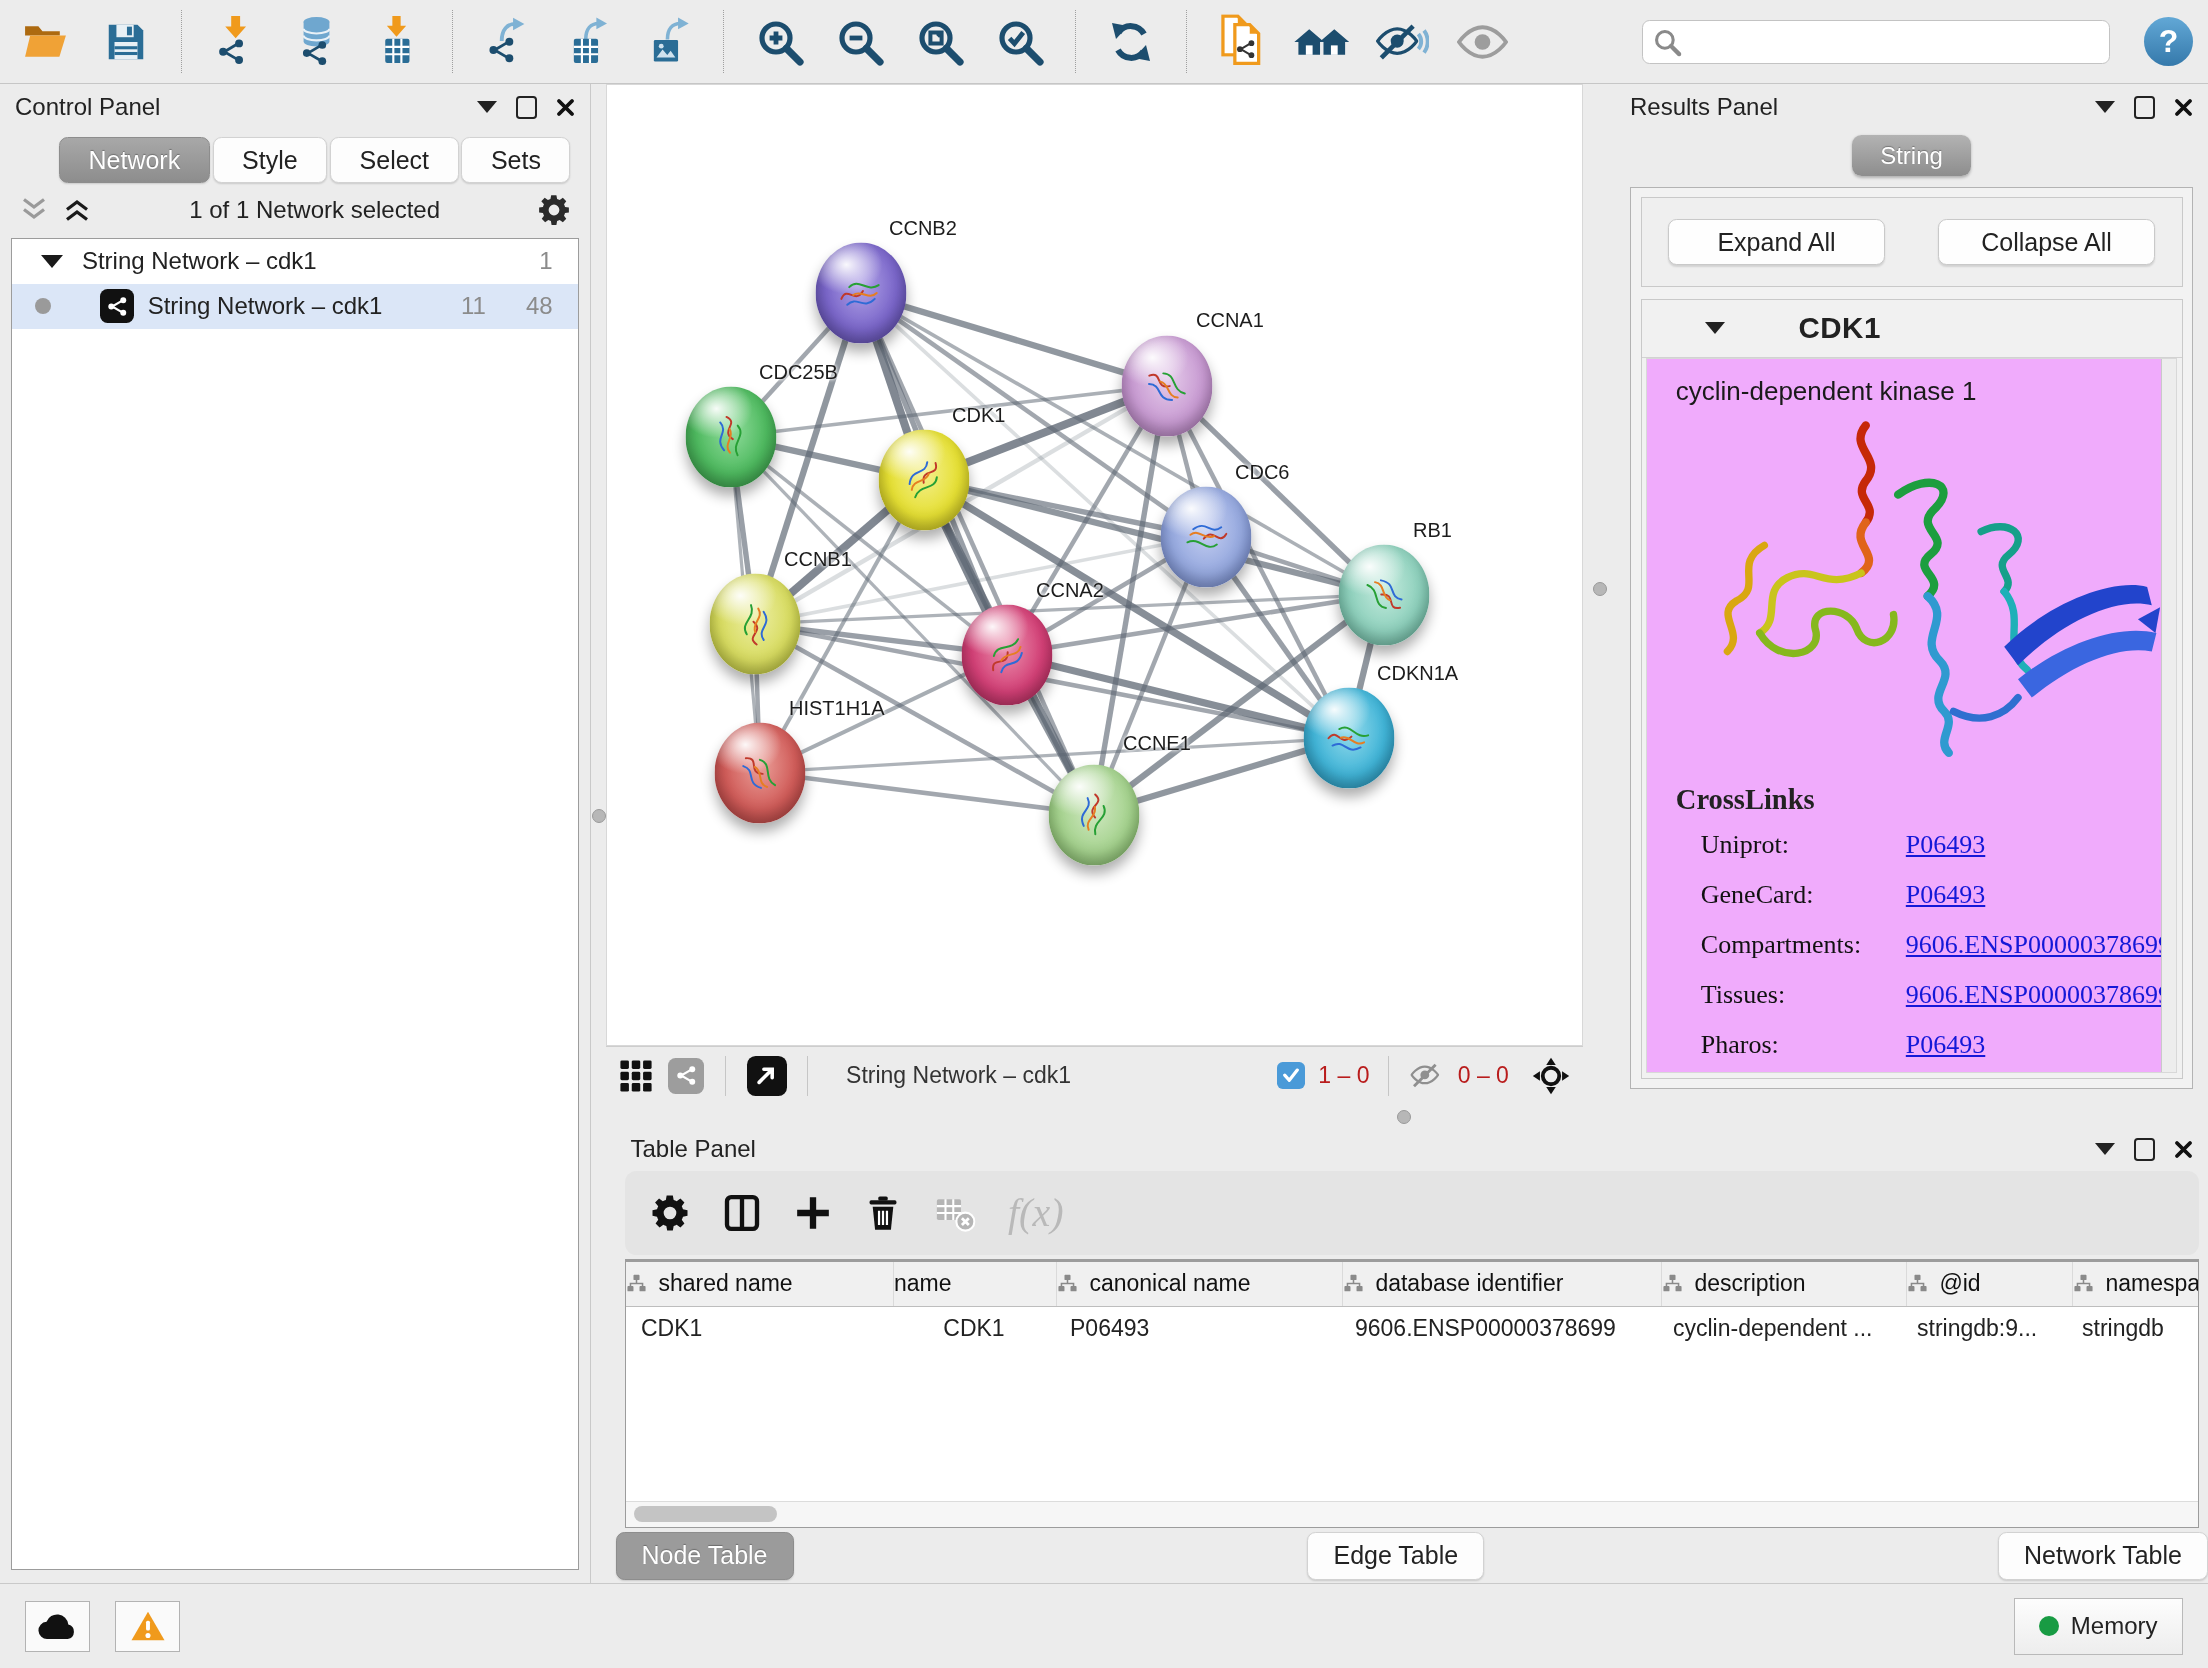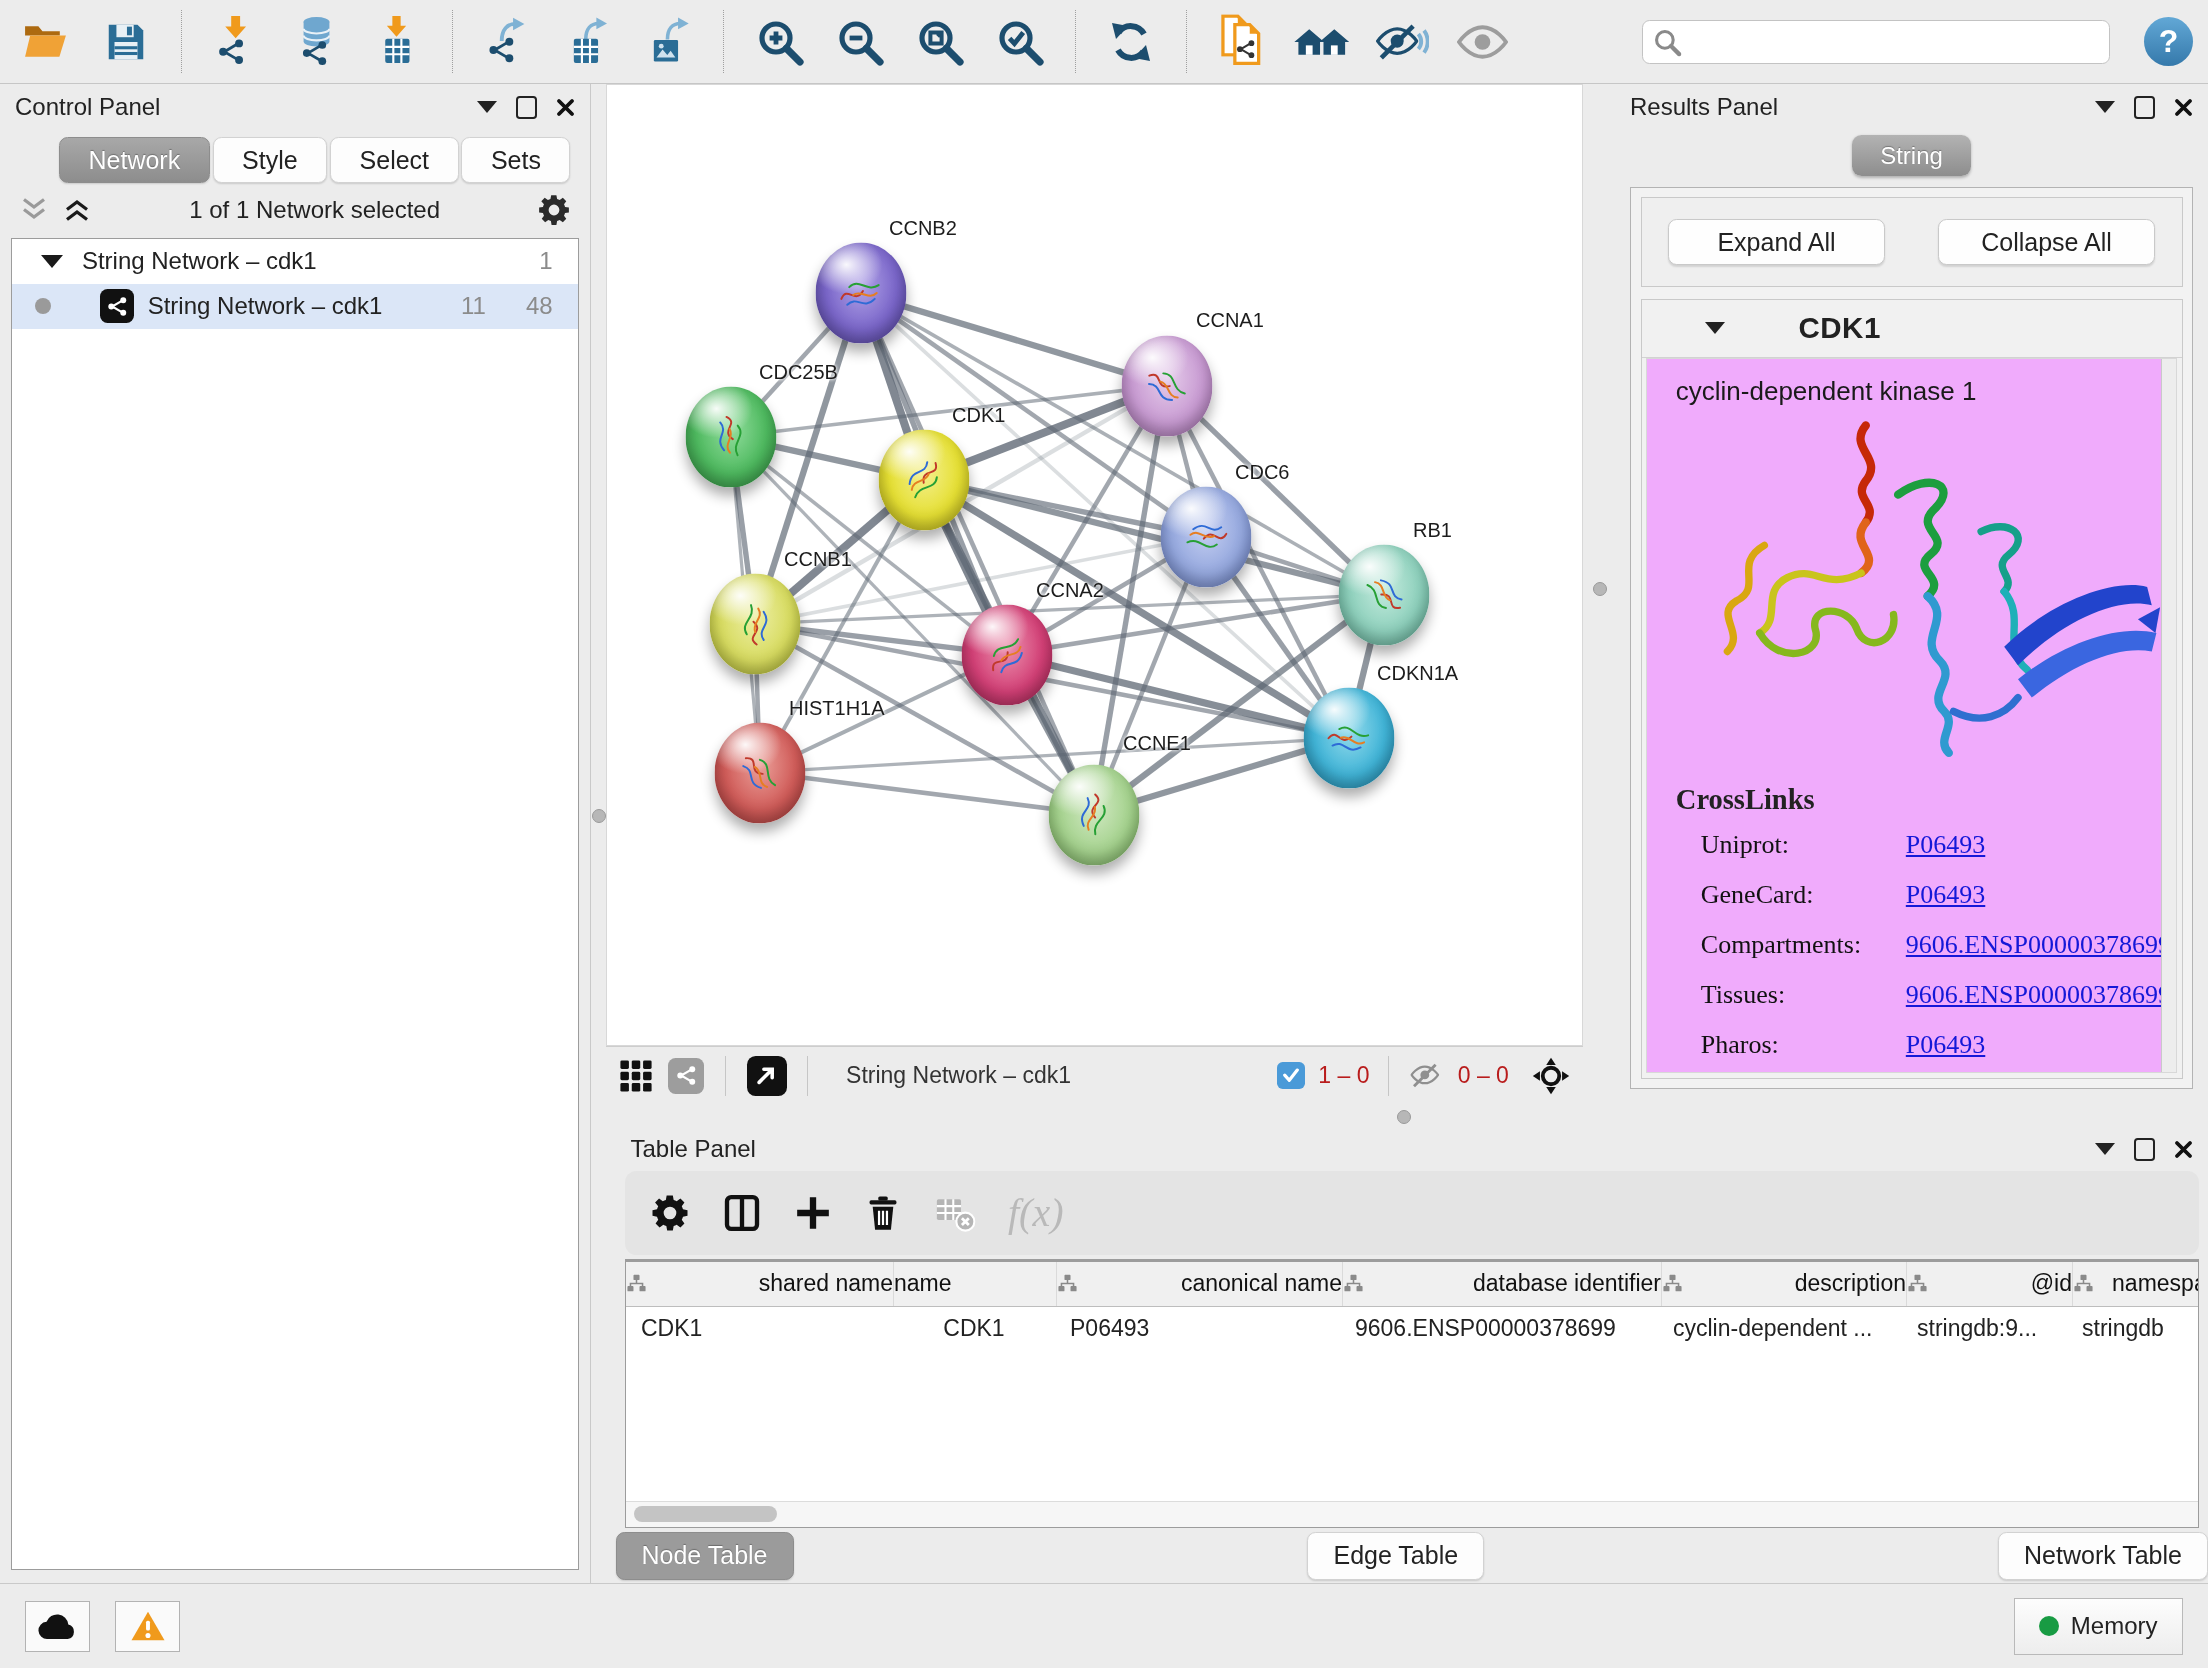--- a/index.html
+++ b/index.html
@@ -88,21 +88,21 @@
   .xlrow a{color:#1418d8;text-decoration:underline;}
   .rscroll{position:absolute;right:0;top:0;bottom:0;width:13.3px;background:#ededed;border-left:1px solid #c9c9c9;}
   
   .hsplit{height:25px;position:relative;flex:0 0 auto;}
   .tpanel{flex:1;display:flex;flex-direction:column;min-height:0;margin-left:9.5px;}
   .tptoolbar{height:84px;margin:1.9px 9.5px;background:#e4e4e4;border-radius:11.4px;display:flex;align-items:center;
              padding-left:25px;gap:32px;flex:0 0 auto;}
   .fx{font-family:"Liberation Serif",serif;font-style:italic;font-size:40px;color:#b9b9b9;}
   .ttable{flex:1;margin:1.9px 9.5px 0 9.5px;border:1.9px solid #9c9c9c;border-top-width:3.8px;background:#fff;display:flex;flex-direction:column;min-height:0;overflow:hidden;}
   .thead{display:flex;background:#f0f0f0;border-bottom:1.9px solid #bdbdbd;height:44px;flex:0 0 auto;}
-  .th{display:flex;align-items:center;justify-content:space-between;gap:11.4px;border-right:1.9px solid #dadada;font-size:23px;color:#111;overflow:hidden;flex:0 0 auto;}
+  .th{display:flex;align-items:center;justify-content:flex-start;gap:11.4px;border-right:1.9px solid #dadada;font-size:23px;color:#111;overflow:hidden;flex:0 0 auto;}
   .trow{display:flex;height:44px;align-items:center;font-size:23px;flex:0 0 auto;}
   .td{overflow:hidden;white-space:nowrap;flex:0 0 auto;box-sizing:border-box;}
   .tfill{flex:1;}
   .hscroll{height:25px;background:#f6f6f6;border-top:1px solid #dcdcdc;position:relative;flex:0 0 auto;}
   .hthumb{position:absolute;left:7.6px;top:3.8px;width:143px;height:16px;border-radius:8.6px;background:#c4c4c4;}
   .tptabs{height:55px;display:flex;justify-content:space-between;align-items:center;gap:12px;flex:0 0 auto;}
   .tptab{height:46px;padding:0 25px;display:flex;align-items:center;font-size:25px;background:#fdfdfd;
          border:1px solid #d2d2d2;border-radius:8.6px;box-shadow:0 1px 1.9px rgba(0,0,0,.15);}
   .tptab.sel{background:#9b9b9b;color:#fff;border-color:#8d8d8d;text-shadow:0 -1px 1px rgba(0,0,0,.3);}
   

